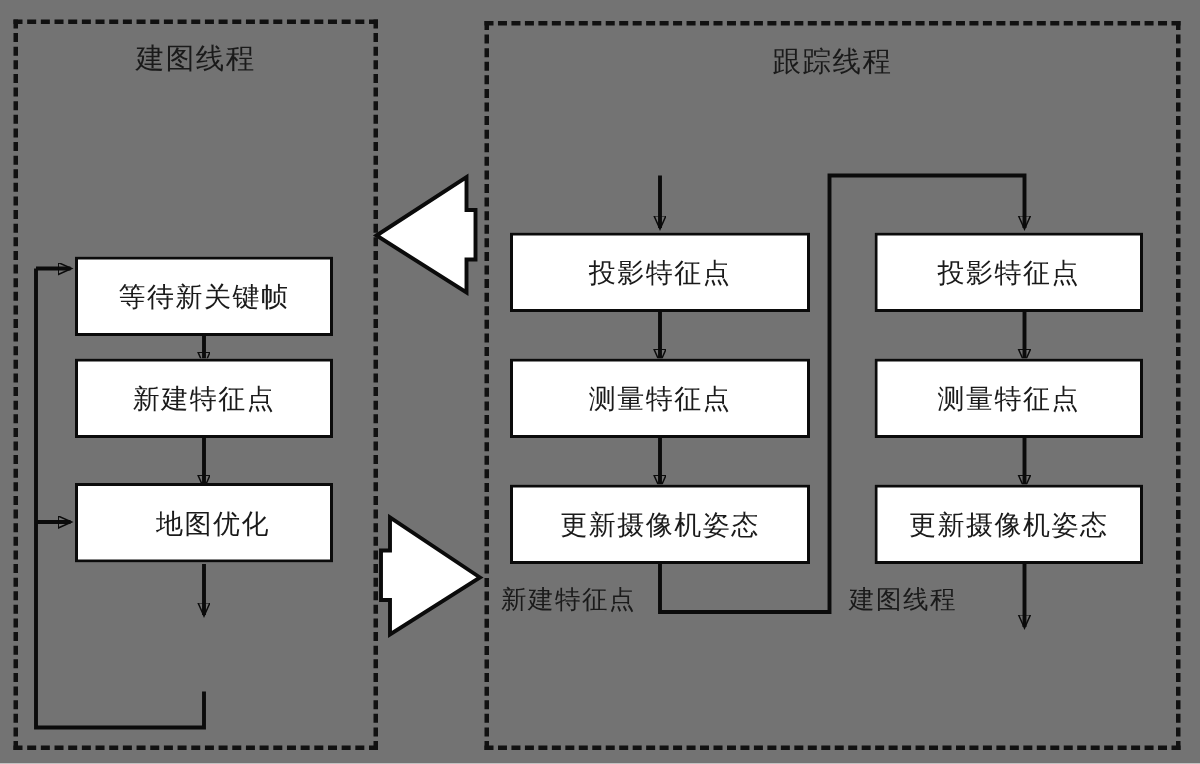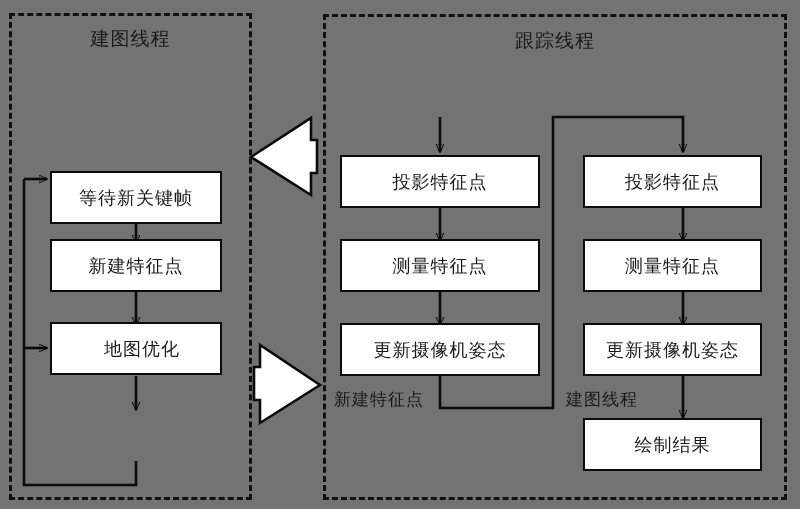--- a/index.html
+++ b/index.html
@@ -133,17 +133,16 @@
   <div class="node" style="left:340px; top:323px; width:200px; height:53px;">更新摄像机姿态</div>
 
   <div class="stage-label" style="left:334px; top:388px;">新建特征点</div>
 
   <div class="node" style="left:583px; top:155px; width:179px; height:53px;">投影特征点</div>
 
   <div class="node" style="left:583px; top:239px; width:179px; height:53px;">测量特征点</div>
 
   <div class="node" style="left:583px; top:323px; width:179px; height:53px;">更新摄像机姿态</div>
 
-  <div class="node" style="left:583px; top:418px; width:179px; height:53px;">绘制结果</div>
 
   <div class="stage-label" style="left:566px; top:388px;">建图线程</div>
 
 </div>
 
 </body></html>

